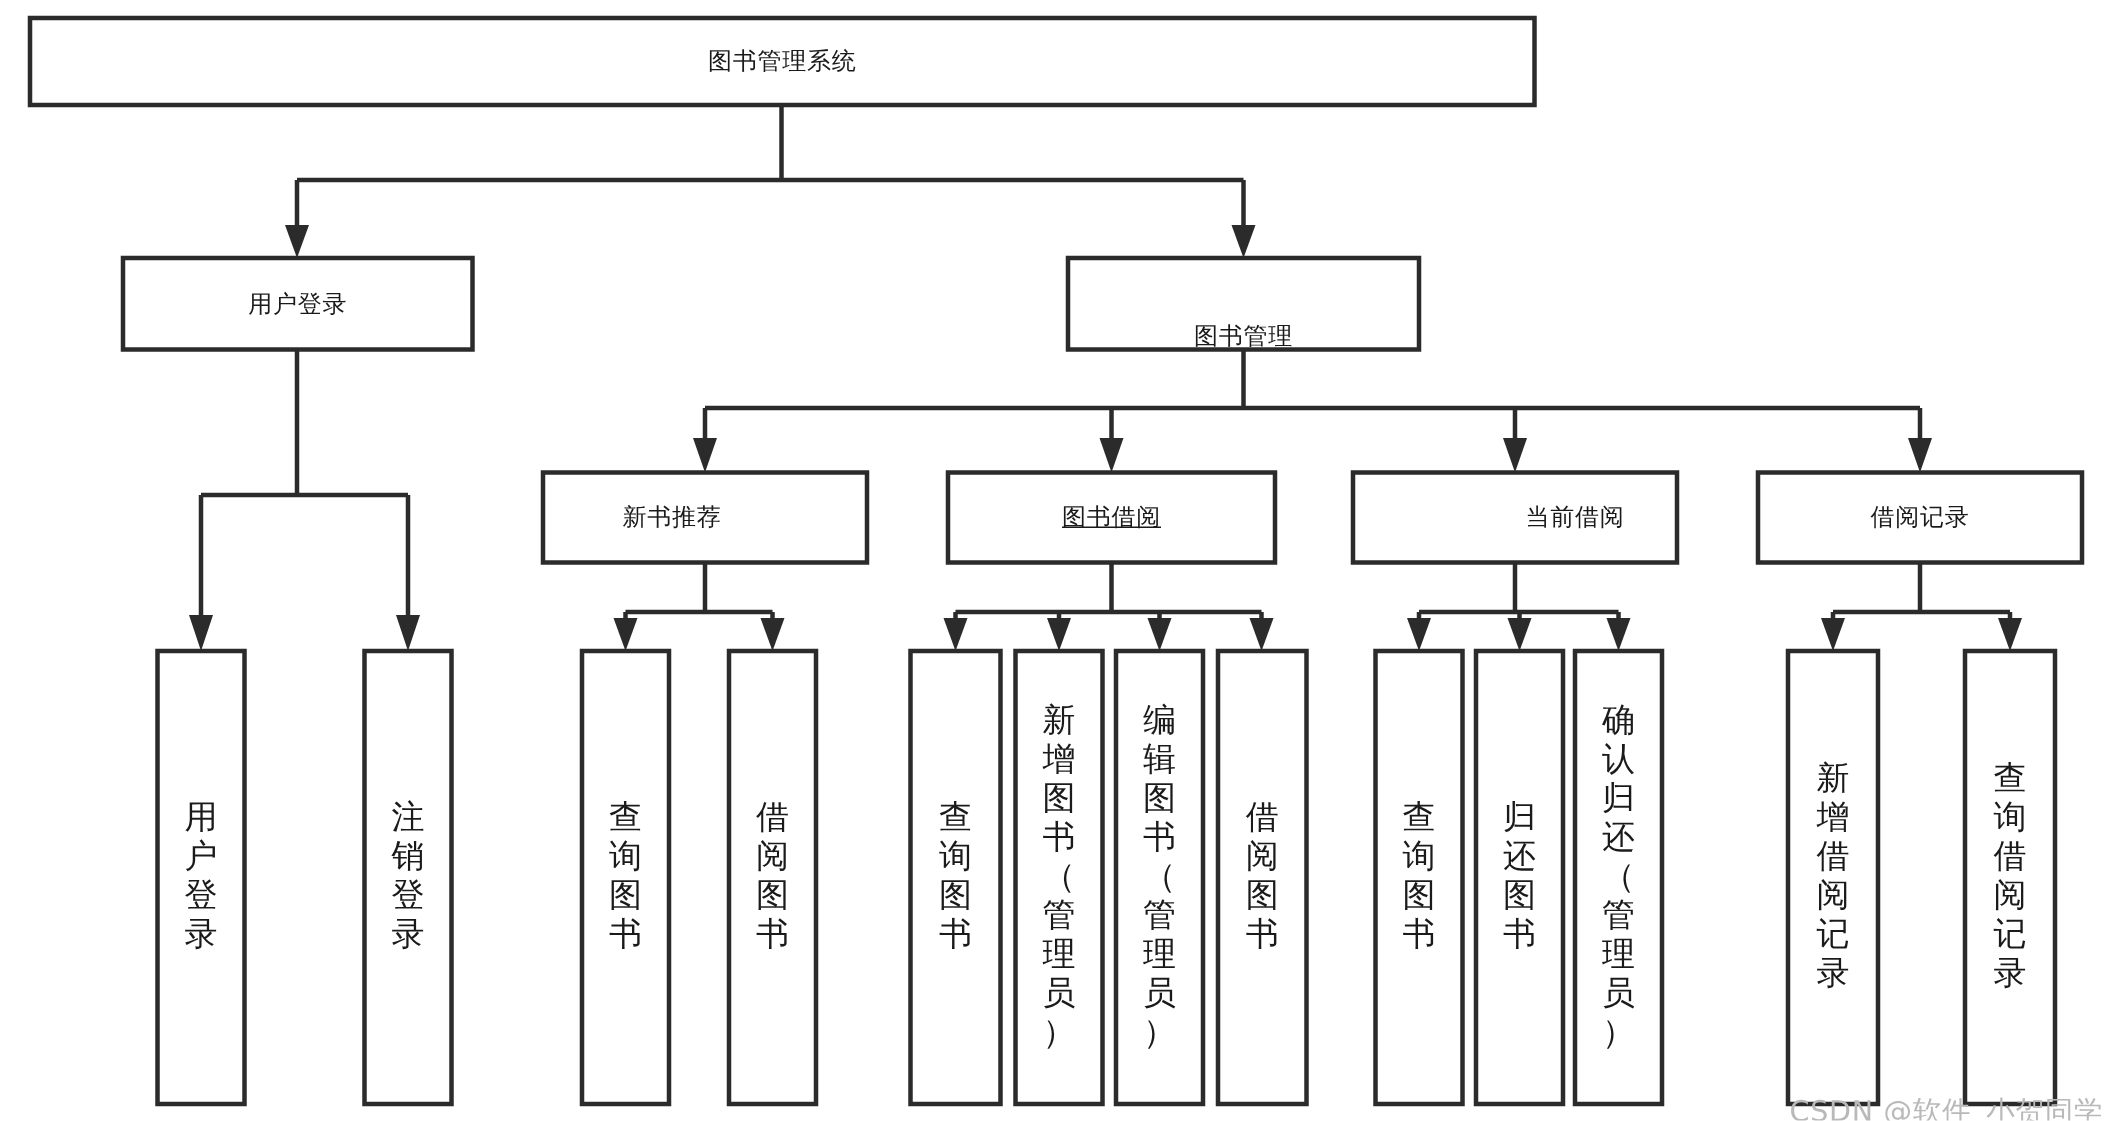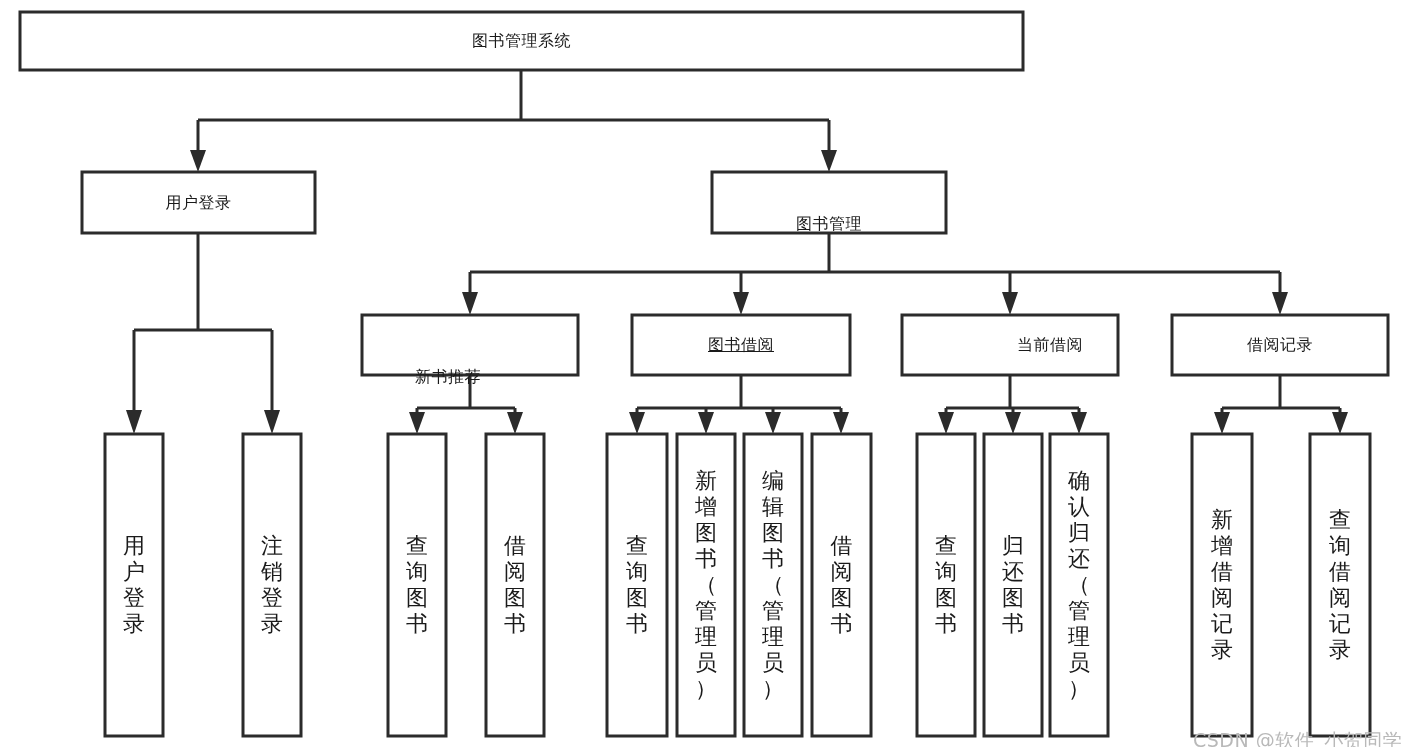--- a/index.html
+++ b/index.html
@@ -193,21 +193,21 @@
     <rect class="node-box" x="1050" y="434" width="58" height="302"></rect>
     <rect class="node-box" x="1192" y="434" width="60" height="302"></rect>
     <rect class="node-box" x="1310" y="434" width="60" height="302"></rect>
   </svg>
 
   <div class="node-label-h" style="left:20px; top:12px; width:1003px; height:58px;">图书管理系统</div>
 
   <div class="node-label-h" style="left:82px; top:172px; width:233px; height:61px;">用户登录</div>
   <div class="node-label-h" style="left:712px; top:172px; width:234px; height:61px;margin-top:21px;">图书管理</div>
 
-  <div class="node-label-h" style="left:362px; top:315px; width:172px; height:60px;margin-top:32px;">新书推荐</div>
+  <div class="node-label-h" style="left:362px; top:315px; width:172px; height:60px;">新书推荐</div>
   <div class="node-label-h" style="left:632px; top:315px; width:218px; height:60px;text-decoration:underline;">图书借阅</div>
   <div class="node-label-h" style="left:902px; top:315px; width:216px; height:60px;padding-left:40px;">当前借阅</div>
   <div class="node-label-h" style="left:1172px; top:315px; width:216px; height:60px;">借阅记录</div>
 
   <div id="leaf-labels">
       <div class="node-label-v" style="left: 105px; top: 434px; width: 58px; height: 302px;">
         <span class="vchar">用</span>
         <span class="vchar">户</span>
         <span class="vchar">登</span>
         <span class="vchar">录</span>

